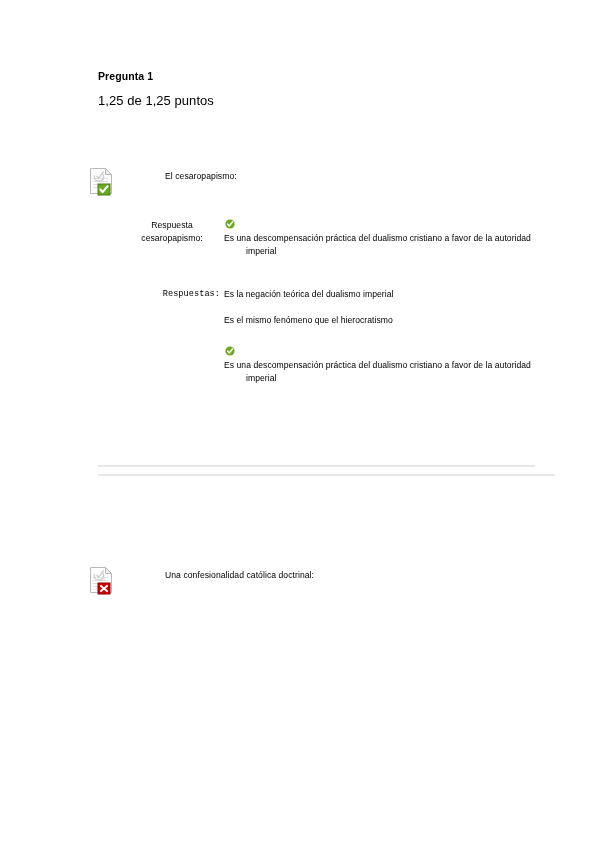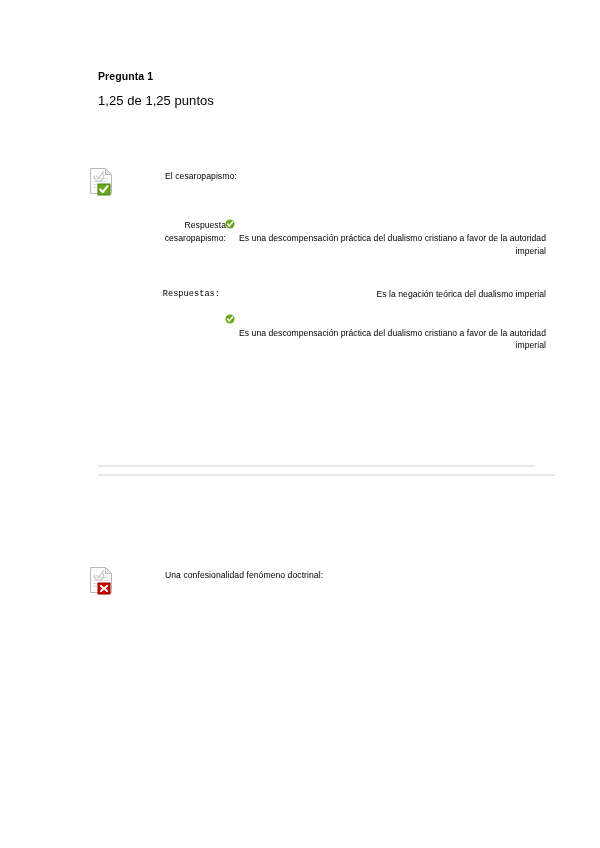--- a/index.html
+++ b/index.html
@@ -93,42 +93,41 @@
   .answer-section { position: absolute; left: 0; width: 460px; }
 
   .ans-label {
     position: absolute;
     width: 92px;
     text-align: right;
     font-size: 8.6px;
     line-height: 12.6px;
     letter-spacing: 0.05px;
   }
-  .ans-label.sel { left: 36px; }
+  .ans-label.sel { left: 28px; text-align: center; }
   .ans-label.all { left: 30px; font-family: Liberation Mono, monospace; }
 
   .ans-list { position: absolute; left: 126px; width: 334px; }
 
   .ans-item { position: relative; }
 
   .ans-check {
     width: 10px;
     height: 10px;
     display: block;
     margin: 0 0 3px 1px;
   }
 
   .ans-text {
     font-size: 8.6px;
     line-height: 12.6px;
     letter-spacing: 0.04px;
     padding-left: 22px;
     text-indent: -22px;
     width: 300px;
-    text-align: right;
   }
   .ans-text.clip {
     white-space: nowrap;
     width: 304px;
     overflow: hidden;
     text-indent: 0;
     padding-left: 0;
   }
 </style>
 </head>
@@ -193,20 +192,23 @@
     </div>
 
     <div class="ans-label all" style="top:69px;">Respuestas:</div>
 
     <div class="ans-list" style="top:69px;">
 
       <div class="ans-item" style="margin-bottom:13px;">
         <div class="ans-text">Es la negación teórica del dualismo imperial</div>
       </div>
 
+      <div class="ans-item" style="margin-bottom:20px;">
+        <div class="ans-text clip">Es el mismo fenómeno que el hierocratismo</div>
+      </div>
 
       <div class="ans-item" style="margin-bottom:13px;">
         <svg class="ans-check" viewBox="0 0 10 10" xmlns="http://www.w3.org/2000/svg">
           <circle cx="5" cy="5" r="4.6" fill="#6aa81e"></circle>
           <path d="M2.6 5.1 L4.2 6.9 L7.5 2.9" stroke="#ffffff" stroke-width="1.5" fill="none" stroke-linecap="round" stroke-linejoin="round"></path>
         </svg>
         <div class="ans-text">Es una descompensación práctica del dualismo cristiano a favor de la autoridad imperial</div>
       </div>
 
 
@@ -237,16 +239,16 @@
           </g>
 
           <rect x="9" y="18" width="12" height="11" fill="#cc0000" stroke="#8f0000" stroke-width="1"></rect>
           <g stroke="#ffffff" stroke-width="2" stroke-linecap="round">
             <line x1="12" y1="21" x2="18" y2="26"></line>
             <line x1="18" y1="21" x2="12" y2="26"></line>
           </g>
         </svg>
       </div>
     </div>
-    <div class="prompt-text">Una confesionalidad fenómeno doctrinal:</div>
+    <div class="prompt-text">Una confesionalidad católica doctrinal:</div>
   </div>
 
 </div>
 
 </body></html>

